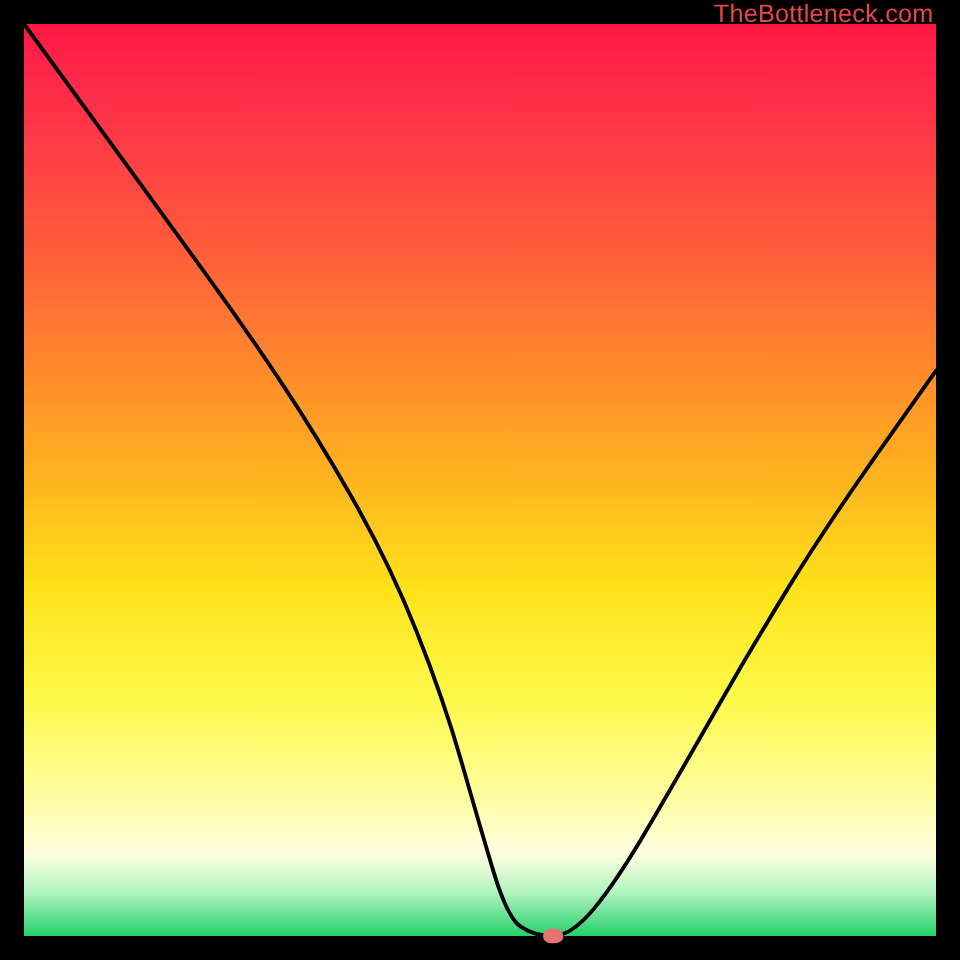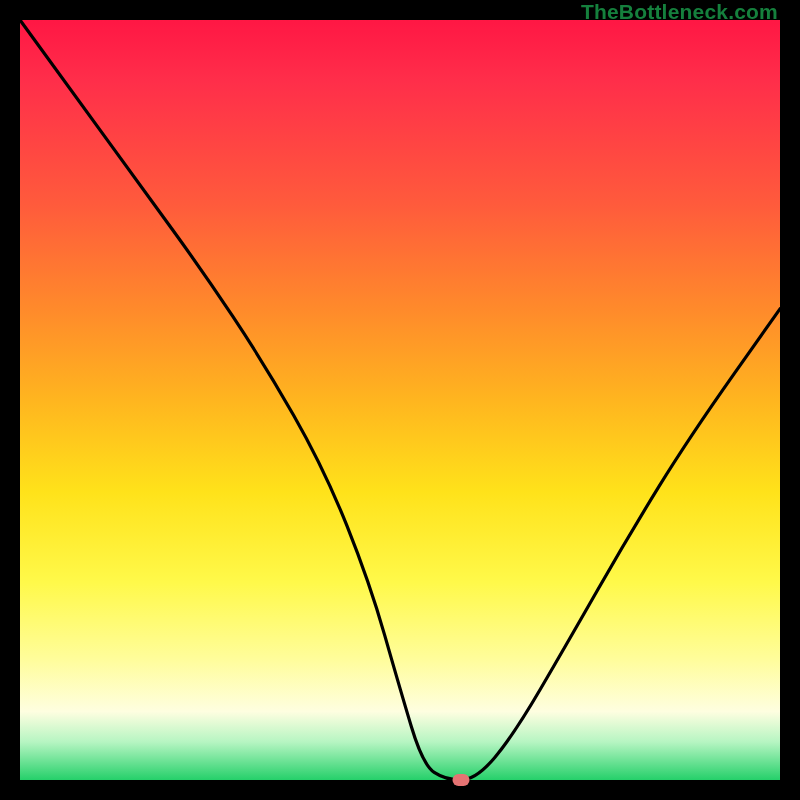--- a/index.html
+++ b/index.html
@@ -36,23 +36,23 @@
       #fffd9a 84%,
       #fefee0 91%,
       #b6f5c2 95%,
       #25d06a 100%
     );
   }
   .watermark {
     position: absolute;
     top: 0px;
     right: 22px;
-    color: #15803d;
+    color: #ef4444;
     font-size: 21px;
-    font-weight: 700;
+    font-weight: 400;
     letter-spacing: 0.2px;
     user-select: none;
   }
   .marker {
     position: absolute;
     width: 17px;
     height: 12px;
     border-radius: 6px;
     background: #e57373;
     transform: translate(-50%, -50%);

